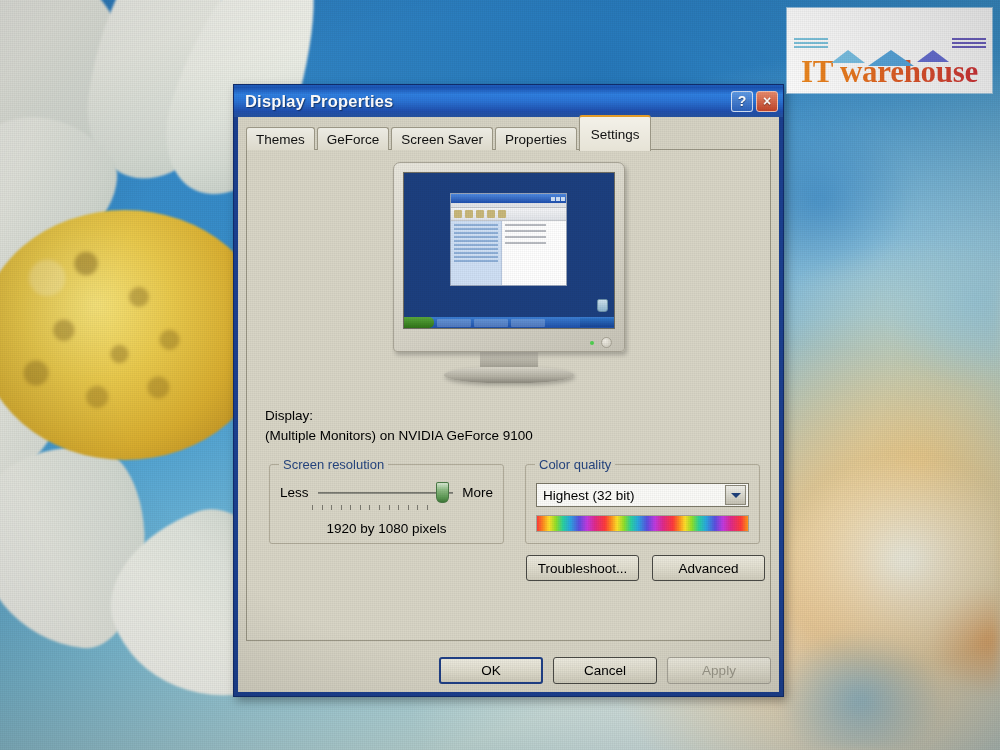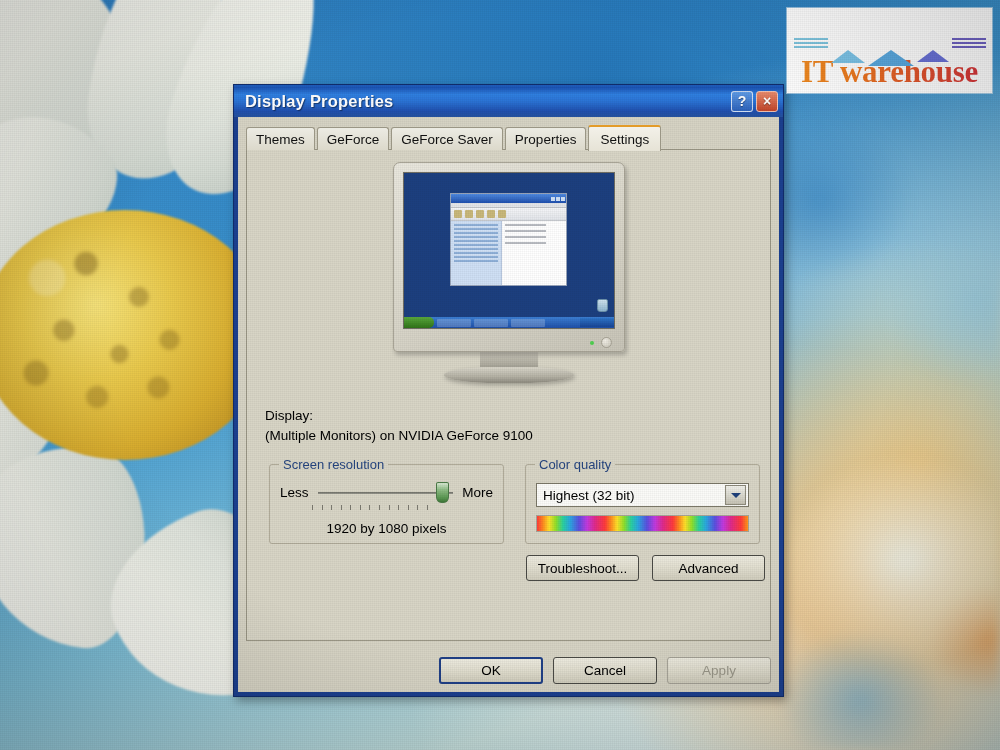--- a/index.html
+++ b/index.html
@@ -133,21 +133,21 @@
     border-radius: 3px 3px 0 0;
     display:flex; align-items:center;
     font-size: 13.5px;
     color: #111;
     margin-right: 2px;
     font-family: "Liberation Sans", sans-serif;
     white-space: nowrap;
     text-align: center;
   }
   .tab.active {
-    height: 26px;
+    height: 36px;
     background: linear-gradient(180deg,#f3f1e9,#e6e3d6);
     border-top: 2px solid #e39b28;
     margin-bottom: -1px;
     z-index: 3;
     padding: 0 11px;
   }
   .tabpanel {
     border: 1px solid #9a9685;
     background: #d8d5c6;
     height: calc(100% - 68px);
@@ -416,21 +416,21 @@
         <div class="tb-btn tb-help">?</div>
         <div class="tb-btn tb-close">×</div>
       </div>
     </div>
 
     <div class="client">
 
       <div class="tabrow">
         <div class="tab">Themes</div>
         <div class="tab">GeForce</div>
-        <div class="tab">GeForce Saver</div>
+        <div class="tab">Screen Saver</div>
         <div class="tab">Properties</div>
         <div class="tab active">Settings</div>
       </div>
 
       <div class="tabpanel">
 
         <div class="monitor-wrap">
           <div class="monitor">
             <div class="mon-case">
               <div class="mon-screen">

